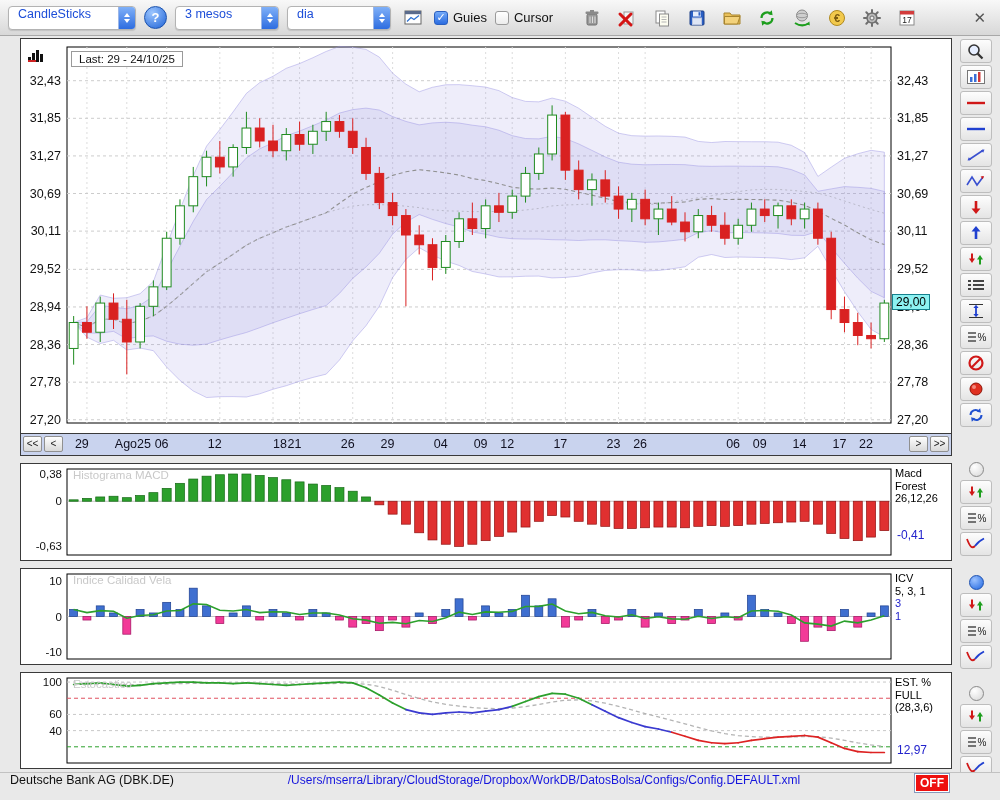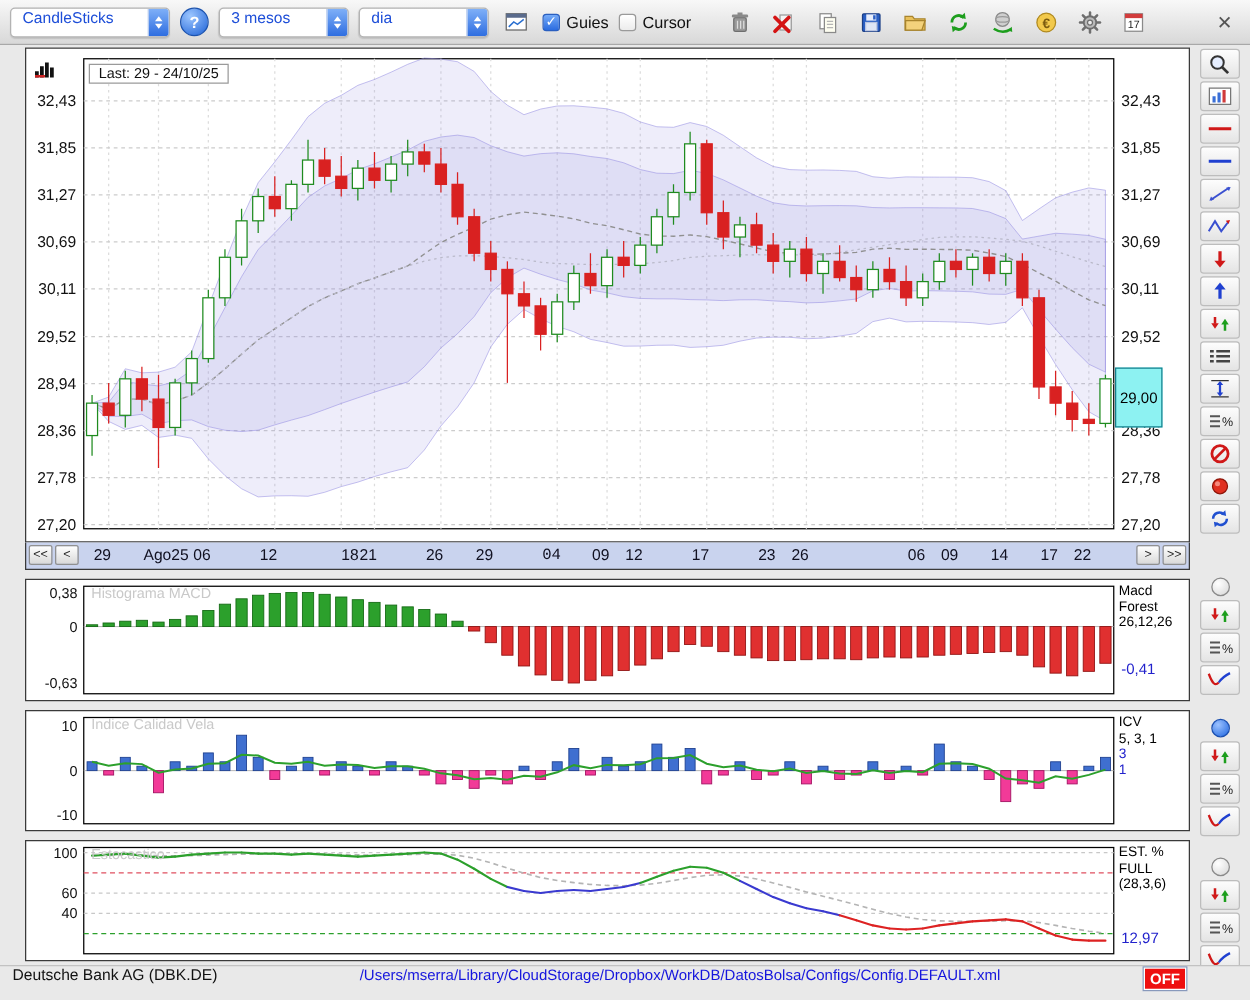--- a/index.html
+++ b/index.html
@@ -30,21 +30,21 @@
   .dtick{position:absolute;top:3px;font-size:12.5px;color:#101020}
   #macdPanel{top:463px;height:98px}
   #icvPanel{top:568px;height:97px}
   #estPanel{top:672px;height:97px}
   .ptitle{position:absolute;left:52px;top:5px;color:#c9c9c9;font-size:11.5px;pointer-events:none}
   .rlabel{position:absolute;left:874px;top:3px;width:56px;font-size:11px;line-height:12.5px;color:#000}
   .rlabel .blue{color:#2222cc}
   .rvalue{position:absolute;left:876px;color:#2222cc;font-size:12px}
   .legendbox{position:absolute;left:50px;top:12px;border:1px solid #9a9a9a;background:#fff;padding:1px 7px;font-size:11.5px;color:#111;display:flex;align-items:center;gap:5px}
   .cornericon{position:absolute;left:5px;top:9px}
-  .pricetag{position:absolute;left:871px;top:255px;background:#8df2f2;border:1px solid #15808d;font-size:12px;padding:16px 3px;color:#000}
+  .pricetag{position:absolute;left:871px;top:255px;background:#8df2f2;border:1px solid #15808d;font-size:12px;padding:0 3px;color:#000}
   
   .sidebar{position:absolute;right:1px;top:38px;width:46px;display:flex;flex-direction:column;align-items:center}
   .sbtn{width:32px;height:24px;margin:1px 0;display:flex;align-items:center;justify-content:center;background:linear-gradient(#fdfdfd,#e4e4e4);border:1px solid #bdbdbd;border-radius:3px;cursor:pointer;box-sizing:border-box}
   .sbtn svg{display:block}
   .sgroup{display:flex;flex-direction:column;align-items:center}
   .radio{width:13px;height:13px;border-radius:50%;border:1px solid #8a8a8a;background:radial-gradient(circle at 35% 30%,#fff,#d6d6d6);margin:2px 0;cursor:pointer}
   .radio.sel{background:radial-gradient(circle at 35% 30%,#9cc2ff,#1f66e0);border-color:#1c50b0}
   
   .statusbar{position:absolute;left:0;right:0;top:772px;height:28px;background:#e9e9e9;border-top:1px solid #c2c2c2;display:flex;align-items:flex-start;padding:0 10px;gap:10px;font-size:12.5px;box-sizing:border-box;color:#111}
   .cfgpath{color:#1515dd;flex:1;text-align:center;font-size:12px;white-space:nowrap;overflow:hidden}
@@ -384,21 +384,21 @@
   <div class="datestrip">
     <div class="ticks" id="dateticks">
         <span class="dtick" style="left: 53.9355px;">29</span>
         <span class="dtick" style="left: 93.8065px;">Ago25</span>
         <span class="dtick" style="left: 133.677px;">06</span>
         <span class="dtick" style="left: 186.839px;">12</span>
         <span class="dtick" style="left: 252px;">18</span>
         <span class="dtick" style="left: 266.581px; text-align: right;">21</span>
         <span class="dtick" style="left: 319.742px;">26</span>
         <span class="dtick" style="left: 359.613px;">29</span>
-        <span class="dtick" style="left: 412.774px; font-family: Liberation Mono, monospace;">04</span>
+        <span class="dtick" style="left: 412.774px;">04</span>
         <span class="dtick" style="left: 452.645px;">09</span>
         <span class="dtick" style="left: 479.226px;">12</span>
         <span class="dtick" style="left: 532.387px;">17</span>
         <span class="dtick" style="left: 585.548px;">23</span>
         <span class="dtick" style="left: 612.129px;">26</span>
         <span class="dtick" style="left: 705.161px;">06</span>
         <span class="dtick" style="left: 731.742px;">09</span>
         <span class="dtick" style="left: 771.613px;">14</span>
         <span class="dtick" style="left: 811.484px;">17</span>
         <span class="dtick" style="left: 838.065px;">22</span>

